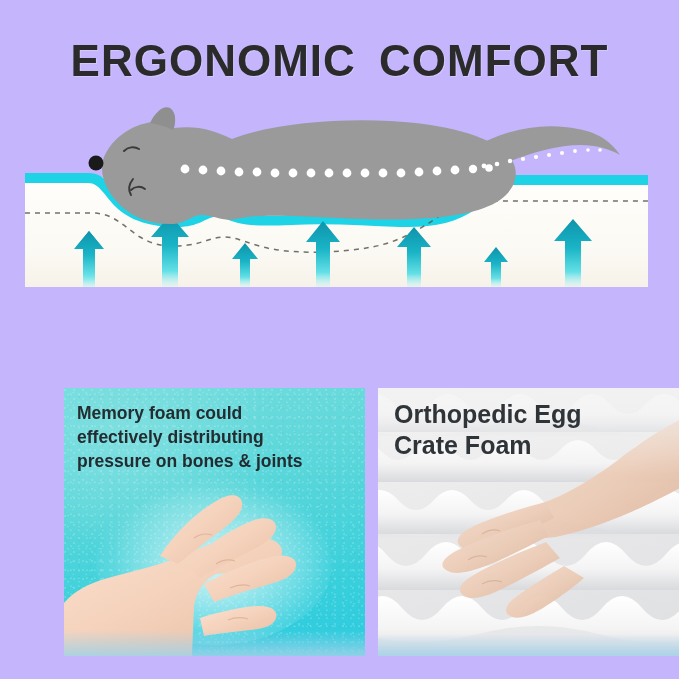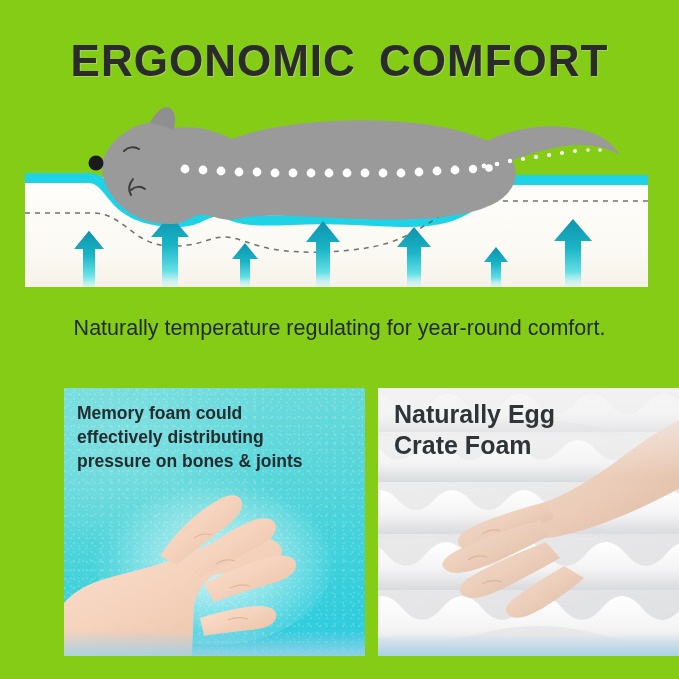--- a/index.html
+++ b/index.html
@@ -9,21 +9,21 @@
     height: 679px;
     overflow: hidden;
     font-family: "Liberation Sans", sans-serif;
     background: #a9d3e9;
   }
 
   #page {
     position: relative;
     width: 679px;
     height: 679px;
-    background: #84cc16;
+    background: #c4b5fd;
   }
 
   
   #title {
     position: absolute;
     left: 0; top: 36px;
     width: 679px;
     text-align: center;
     font-size: 44px;
     font-weight: bold;
@@ -281,21 +281,20 @@
           <circle cx="562" cy="58" r="2.0"></circle>
             <circle cx="575" cy="56" r="1.9"></circle>
           <circle cx="588" cy="55" r="1.8"></circle>
             <circle cx="600" cy="55" r="1.8"></circle>
         </g>
       </g>
     </svg>
   </div>
 
   <div id="copy">
-    <span class="line">Naturally temperature regulating for year-round comfort.</span>
   </div>
 
   <div id="panels">
 
     <div class="panel panel-left">
       <div class="foam-teal"></div>
       <div class="foam-teal-grain"></div>
 
       <svg width="301" height="268" style="position:absolute;left:0;top:0;">
         <defs>
@@ -416,18 +415,18 @@
           <g stroke="#d3ab93" stroke-width="1.1" fill="none" opacity="0.75">
             <path d="M104,146 C110,142 117,141 122,143"></path>
             <path d="M90,172 C96,168 103,167 109,169"></path>
             <path d="M104,196 C111,192 118,192 124,194"></path>
           </g>
         </g>
       </svg>
 
       <div class="caption-scrim"></div>
       <div class="white-bottom-fade"></div>
-      <div class="panel-caption caption-right">Naturally Egg
+      <div class="panel-caption caption-right">Orthopedic Egg
 Crate Foam</div>
     </div>
 
   </div>
 </div>
 
 </body></html>

